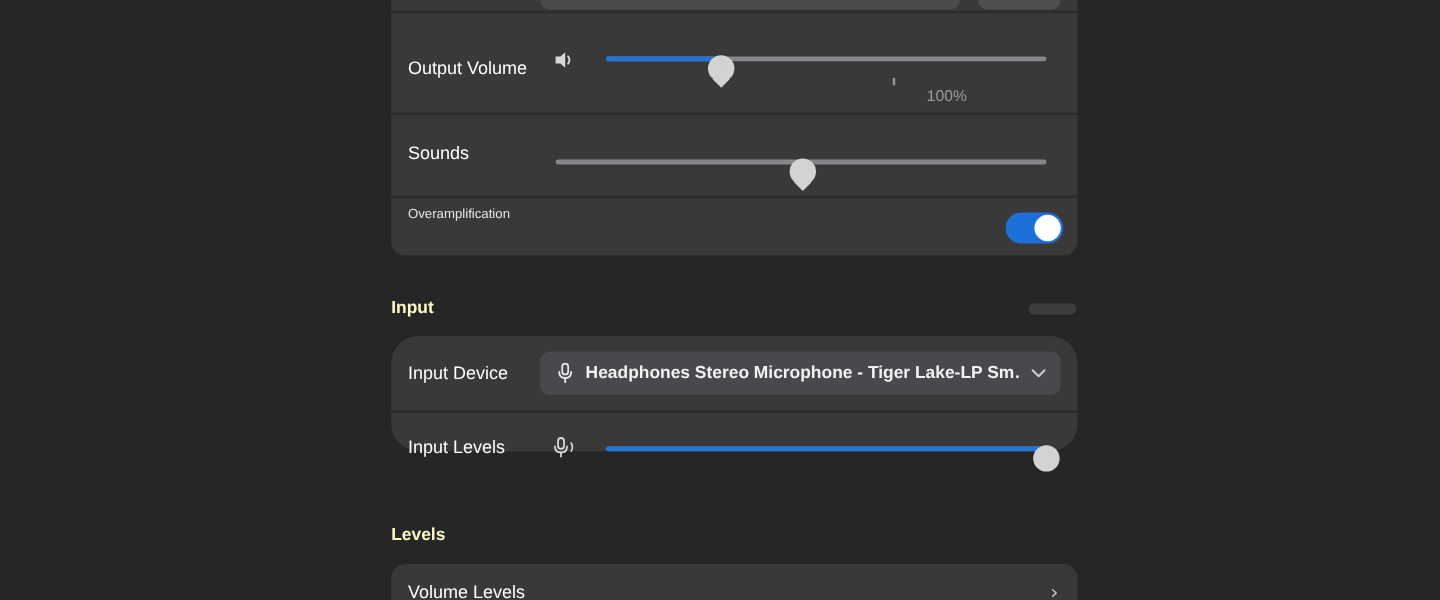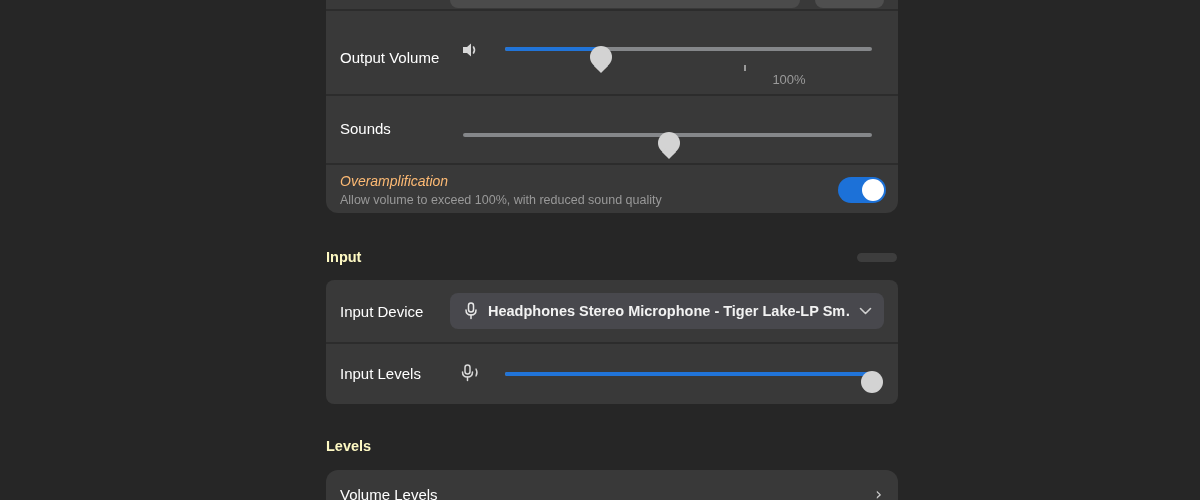--- a/index.html
+++ b/index.html
@@ -7,21 +7,21 @@
   body {
     background:#262626;
     font-family:"Liberation Sans", sans-serif;
     position:relative;
     color:#e4e4e4;
   }
   .content { position:absolute; left:326px; top:0; width:572px; height:500px; }
 
   .card { position:absolute; left:0; width:572px; background:#393939; }
   .card1 { top:0; height:213px; border-radius:0 0 12px 12px; }
-  .card2 { top:280px; height:124px; border-radius:8px; }
+  .card2 { top:280px; height:96px; border-radius:23px; }
   .card3 { top:470px; height:60px; border-radius:12px 12px 0 0; }
 
   .sep { position:absolute; left:0; width:572px; height:2px; background:#2c2c2c; }
 
   .row-label { position:absolute; left:14px; transform:translateY(-50%); font-size:15px; color:#ffffff; white-space:nowrap; }
 
   
   .partial-dropdown { position:absolute; left:124px; top:0; width:350px; height:8px; background:#4b4b4b; border-radius:0 0 8px 8px; }
   .partial-button { position:absolute; left:489px; top:0; width:69px; height:8px; background:#4f4f4f; border-radius:0 0 8px 8px; }
 
@@ -29,21 +29,21 @@
   .slider { position:absolute; height:20px; }
   .track { position:absolute; left:0; top:8px; width:100%; height:4px; background:#85878a; border-radius:2px; }
   .fill { position:absolute; left:0; top:0; height:4px; background:#2174d8; border-radius:2px; }
   .pin-handle { position:absolute; top:-1px; transform:translateX(-50%); width:22px; height:22px; background:#d3d3d3; border-radius:50%; }
   .pin-handle::after { content:""; position:absolute; left:50%; bottom:-3px; width:10px; height:10px; background:#d3d3d3; transform:translateX(-50%) rotate(45deg); }
   .round-handle { position:absolute; top:-1px; transform:translateX(-50%); width:22px; height:22px; background:#d3d3d3; border-radius:50%; }
   .mark-tick { position:absolute; top:18px; width:2px; height:6px; background:#9a9a9a; transform:translateX(-50%); }
   .mark-label { position:absolute; top:25px; transform:translateX(-50%); font-size:13px; color:#9a9a9a; }
 
   
-  .oa-title { position:absolute; left:14px; top:173px; font-size:14px; color:#fdba74;font-style:italic; }
+  .oa-title { position:absolute; left:14px; top:173px; font-size:11px; color:#e5e5e5; }
   .oa-sub { position:absolute; left:14px; top:193px; font-size:12.5px; color:#999999; }
   .toggle { position:absolute; left:512px; top:177px; width:48px; height:26px; border-radius:13px; background:#1c71d8; }
   .toggle .knob { position:absolute; top:2px; right:2px; width:22px; height:22px; border-radius:50%; background:#ffffff; }
 
   .section-header { position:absolute; left:0; font-size:14.5px; font-weight:bold; color:#fef9c3; }
   .level-meter { position:absolute; left:531px; top:253px; width:40px; height:9px; border-radius:5px; background:#3d3d3d; }
 
   
   .dropdown { position:absolute; left:124px; top:13px; width:434px; height:36px; background:#48484d; border-radius:8px; display:flex; align-items:center; padding:0 12px 0 14px; }
   .dropdown .dd-text { flex:1; font-size:14.5px; font-weight:bold; color:#f2f2f2; white-space:nowrap; overflow:hidden; margin:0 8px 0 10px; }
@@ -81,21 +81,20 @@
 
     <div class="row-label" style="top:128px;">Sounds</div>
     <div class="slider" style="left:137px; top:125px; width:409px;">
       <div class="track">
         <div class="pin-handle" style="left: 50.4%;"></div>
       </div>
     </div>
     <div class="sep" style="top:163px;"></div>
 
     <div class="oa-title">Overamplification</div>
-    <div class="oa-sub">Allow volume to exceed 100%, with reduced sound quality</div>
     <div class="toggle">
       <div class="knob"></div>
     </div>
   </div>
 
   <div class="section-header" style="top:249px;">Input</div>
   <div class="level-meter"></div>
 
   <div class="card card2">
 

